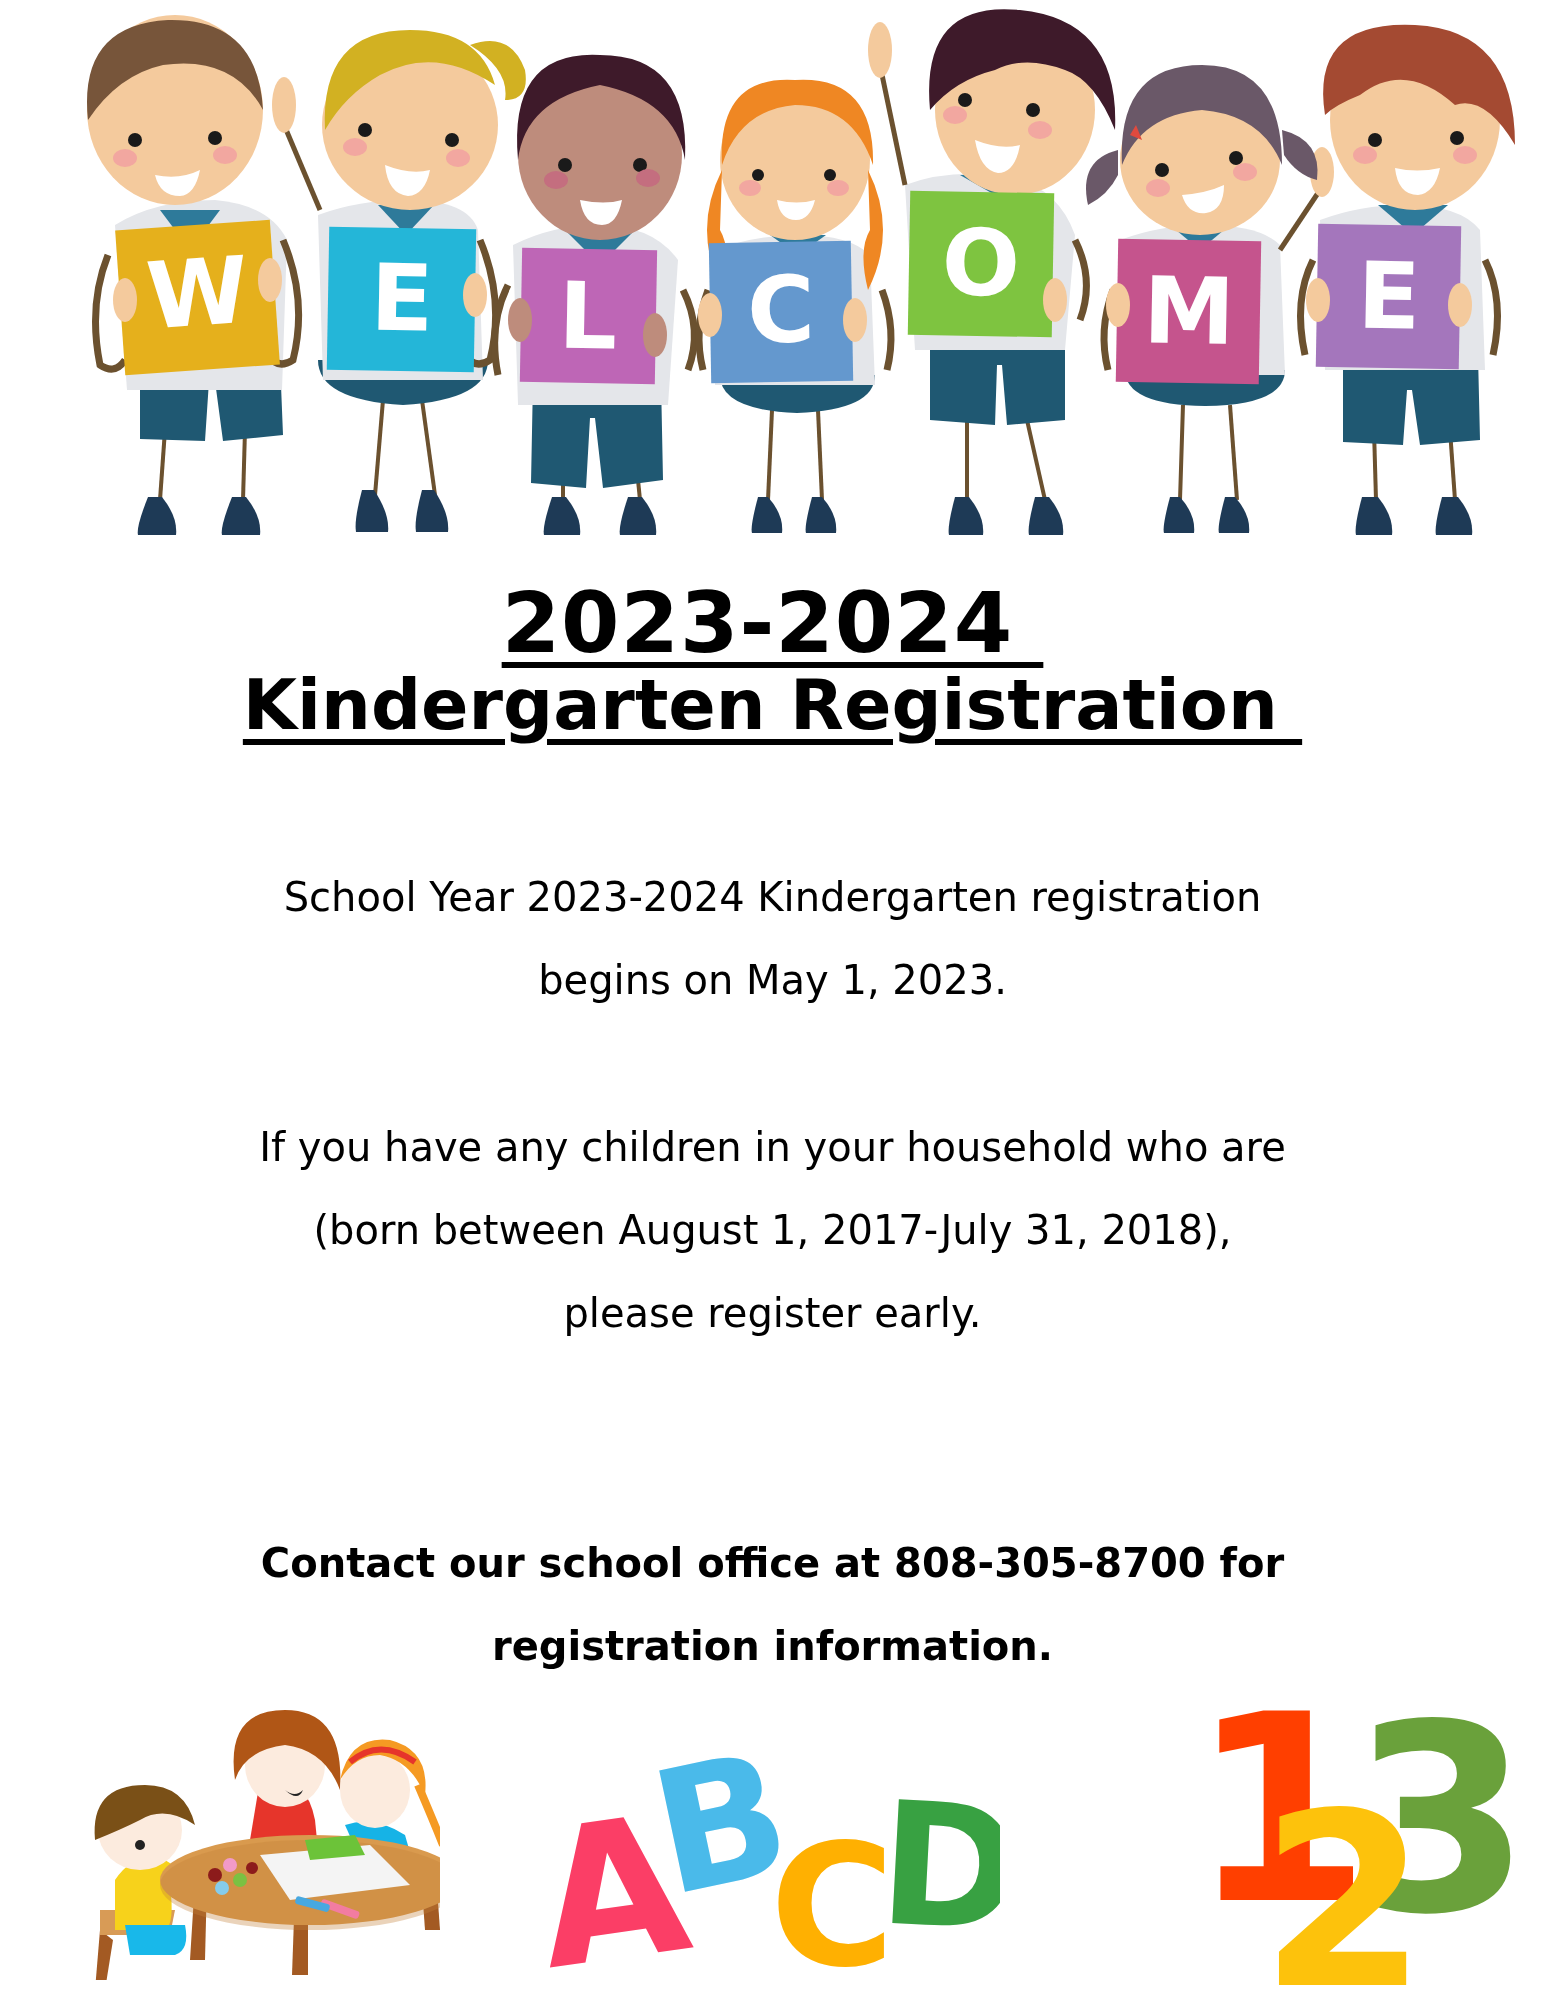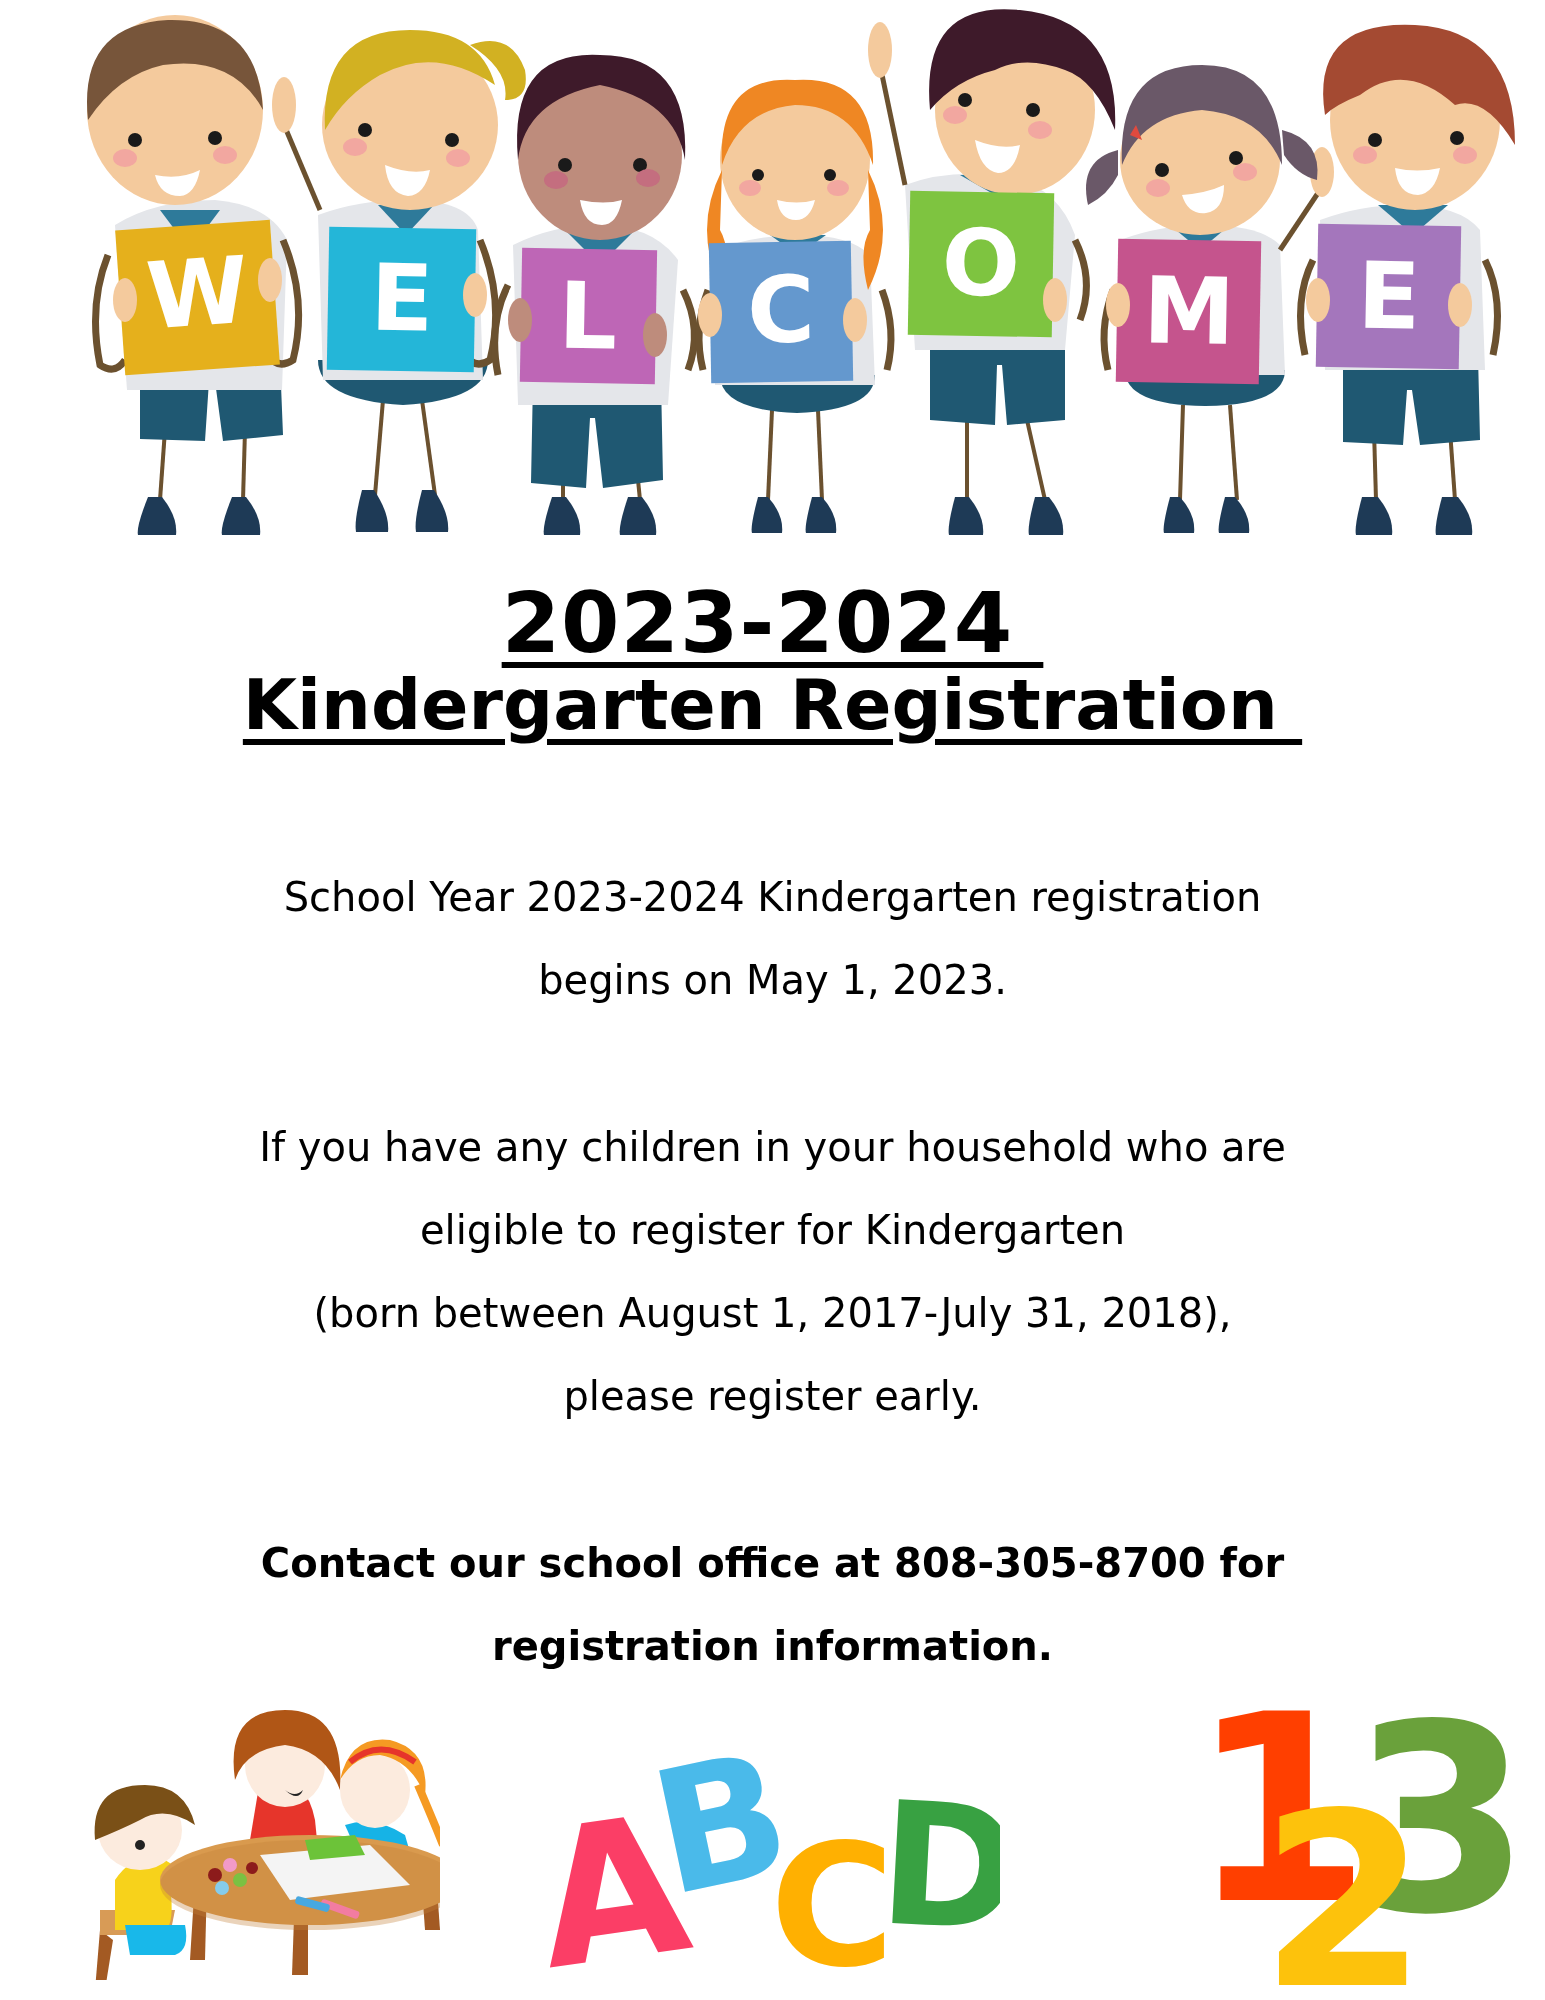--- a/index.html
+++ b/index.html
@@ -224,21 +224,20 @@
 <div id="title-year" class="title">2023-2024 </div>
 <div id="title-main" class="title">Kindergarten Registration </div>
 
 <div id="para-1" class="body-text">
   <span class="line">School Year 2023-2024 Kindergarten registration</span>
   <span class="line">begins on May 1, 2023.</span>
 </div>
 
 <div id="para-2" class="body-text">
   <span class="line">If you have any children in your household who are</span>
-  <span class="line">eligible to register for Kindergarten</span>
   <span class="line">(born between August 1, 2017-July 31, 2018),</span>
   <span class="line">please register early.</span>
 </div>
 
 <div id="para-3" class="body-text">
   <span class="line">Contact our school office at 808-305-8700 for</span>
   <span class="line">registration information.</span>
 </div>
 
 <svg id="bottom-art-kids" class="abs" viewBox="0 0 400 300" xmlns="http://www.w3.org/2000/svg">

